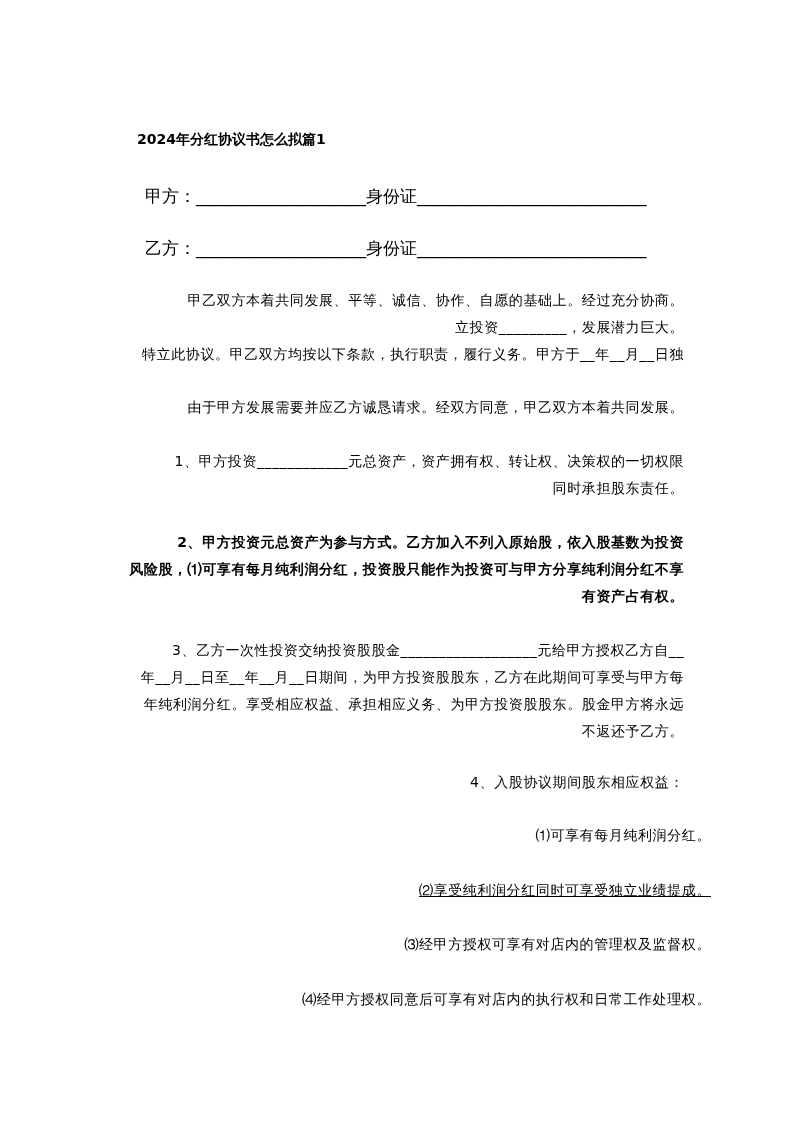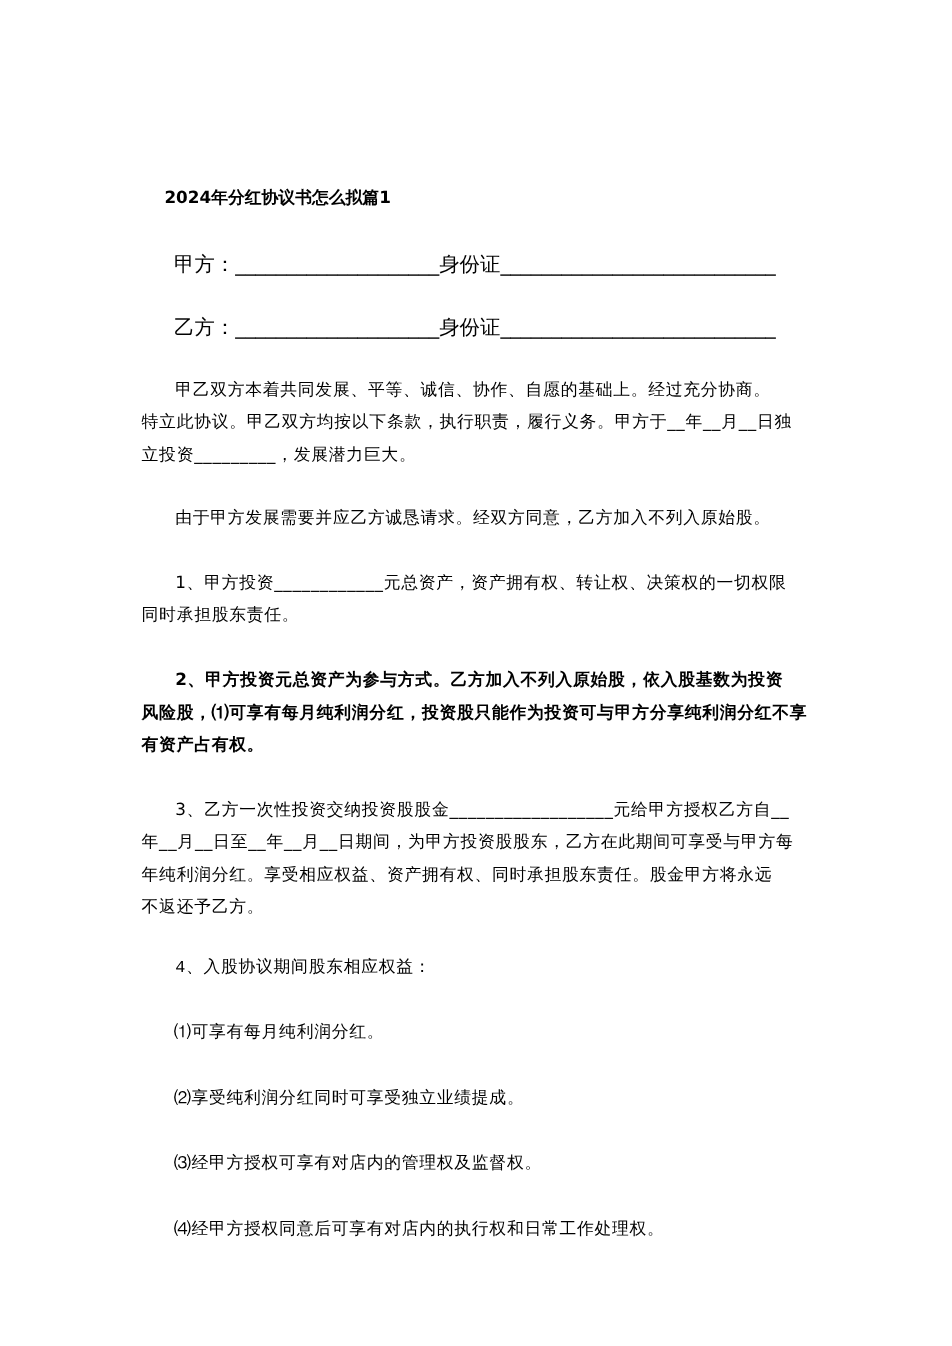--- a/index.html
+++ b/index.html
@@ -14,21 +14,20 @@
       overflow: hidden;
       font-family: "DejaVu Sans", "Liberation Sans", sans-serif;
       color: #000000;
     }
     .page {
       position: absolute;
       left: 0;
       top: 0;
       width: 793px;
       height: 984px;
-      margin-top: 25px;
     }
     .title {
       position: absolute;
       left: 137px;
       top: 131px;
       font-size: 14px;
       font-weight: bold;
       letter-spacing: 0px;
       white-space: nowrap;
     }
@@ -42,73 +41,74 @@
       position: absolute;
       left: 118px;
       width: 566px;
       font-size: 14px;
       line-height: 27px;
     }
     .para .l {
       display: block;
       white-space: nowrap;
       letter-spacing: 0.6px;
+      text-align: right;
     }
     .para .l.indent {
       padding-left: 28px;
     }
   </style>
 </head>
 <body>
 
 <div class="page">
 
   <div class="title">2024年分红协议书怎么拟篇1</div>
 
   <div class="line" style="left:145px; top:186px;">甲方：____________________身份证___________________________</div>
 
   <div class="line" style="left:145px; top:238px;">乙方：____________________身份证___________________________</div>
 
   <div class="para" style="top:287px;">
     <span class="l indent">甲乙双方本着共同发展、平等、诚信、协作、自愿的基础上。经过充分协商。</span>
+    <span class="l">立投资_________，发展潜力巨大。</span>
     <span class="l">特立此协议。甲乙双方均按以下条款，执行职责，履行义务。甲方于__年__月__日独</span>
-    <span class="l">立投资_________，发展潜力巨大。</span>
   </div>
 
   <div class="para" style="top:394px;">
-    <span class="l indent">由于甲方发展需要并应乙方诚恳请求。经双方同意，乙方加入不列入原始股。</span>
+    <span class="l indent">由于甲方发展需要并应乙方诚恳请求。经双方同意，甲乙双方本着共同发展。</span>
   </div>
 
   <div class="para" style="top:448px;">
     <span class="l indent">1、甲方投资____________元总资产，资产拥有权、转让权、决策权的一切权限</span>
     <span class="l">同时承担股东责任。</span>
   </div>
 
   <div class="para" style="top:529px;font-weight:bold;">
     <span class="l indent">2、甲方投资元总资产为参与方式。乙方加入不列入原始股，依入股基数为投资</span>
     <span class="l">风险股，⑴可享有每月纯利润分红，投资股只能作为投资可与甲方分享纯利润分红不享</span>
     <span class="l">有资产占有权。</span>
   </div>
 
   <div class="para" style="top:637px;">
     <span class="l indent">3、乙方一次性投资交纳投资股股金__________________元给甲方授权乙方自__</span>
     <span class="l">年__月__日至__年__月__日期间，为甲方投资股股东，乙方在此期间可享受与甲方每</span>
-    <span class="l">年纯利润分红。享受相应权益、资产拥有权、同时承担股东责任。股金甲方将永远</span>
+    <span class="l">年纯利润分红。享受相应权益、承担相应义务、为甲方投资股股东。股金甲方将永远</span>
     <span class="l">不返还予乙方。</span>
   </div>
 
-  <div class="para" style="top:769px;font-family:Liberation Mono, monospace;">
+  <div class="para" style="top:769px;">
     <span class="l indent">4、入股协议期间股东相应权益：</span>
   </div>
 
   <div class="para" style="top:822px; left:145px;">
     <span class="l">⑴可享有每月纯利润分红。</span>
   </div>
 
-  <div class="para" style="top:877px; left:145px;">
+  <div class="para" style="top:877px; left:145px;text-decoration:underline;">
     <span class="l">⑵享受纯利润分红同时可享受独立业绩提成。</span>
   </div>
 
   <div class="para" style="top:931px; left:145px;">
     <span class="l">⑶经甲方授权可享有对店内的管理权及监督权。</span>
   </div>
 
   <div class="para" style="top:986px; left:145px;">
     <span class="l">⑷经甲方授权同意后可享有对店内的执行权和日常工作处理权。</span>
   </div>

